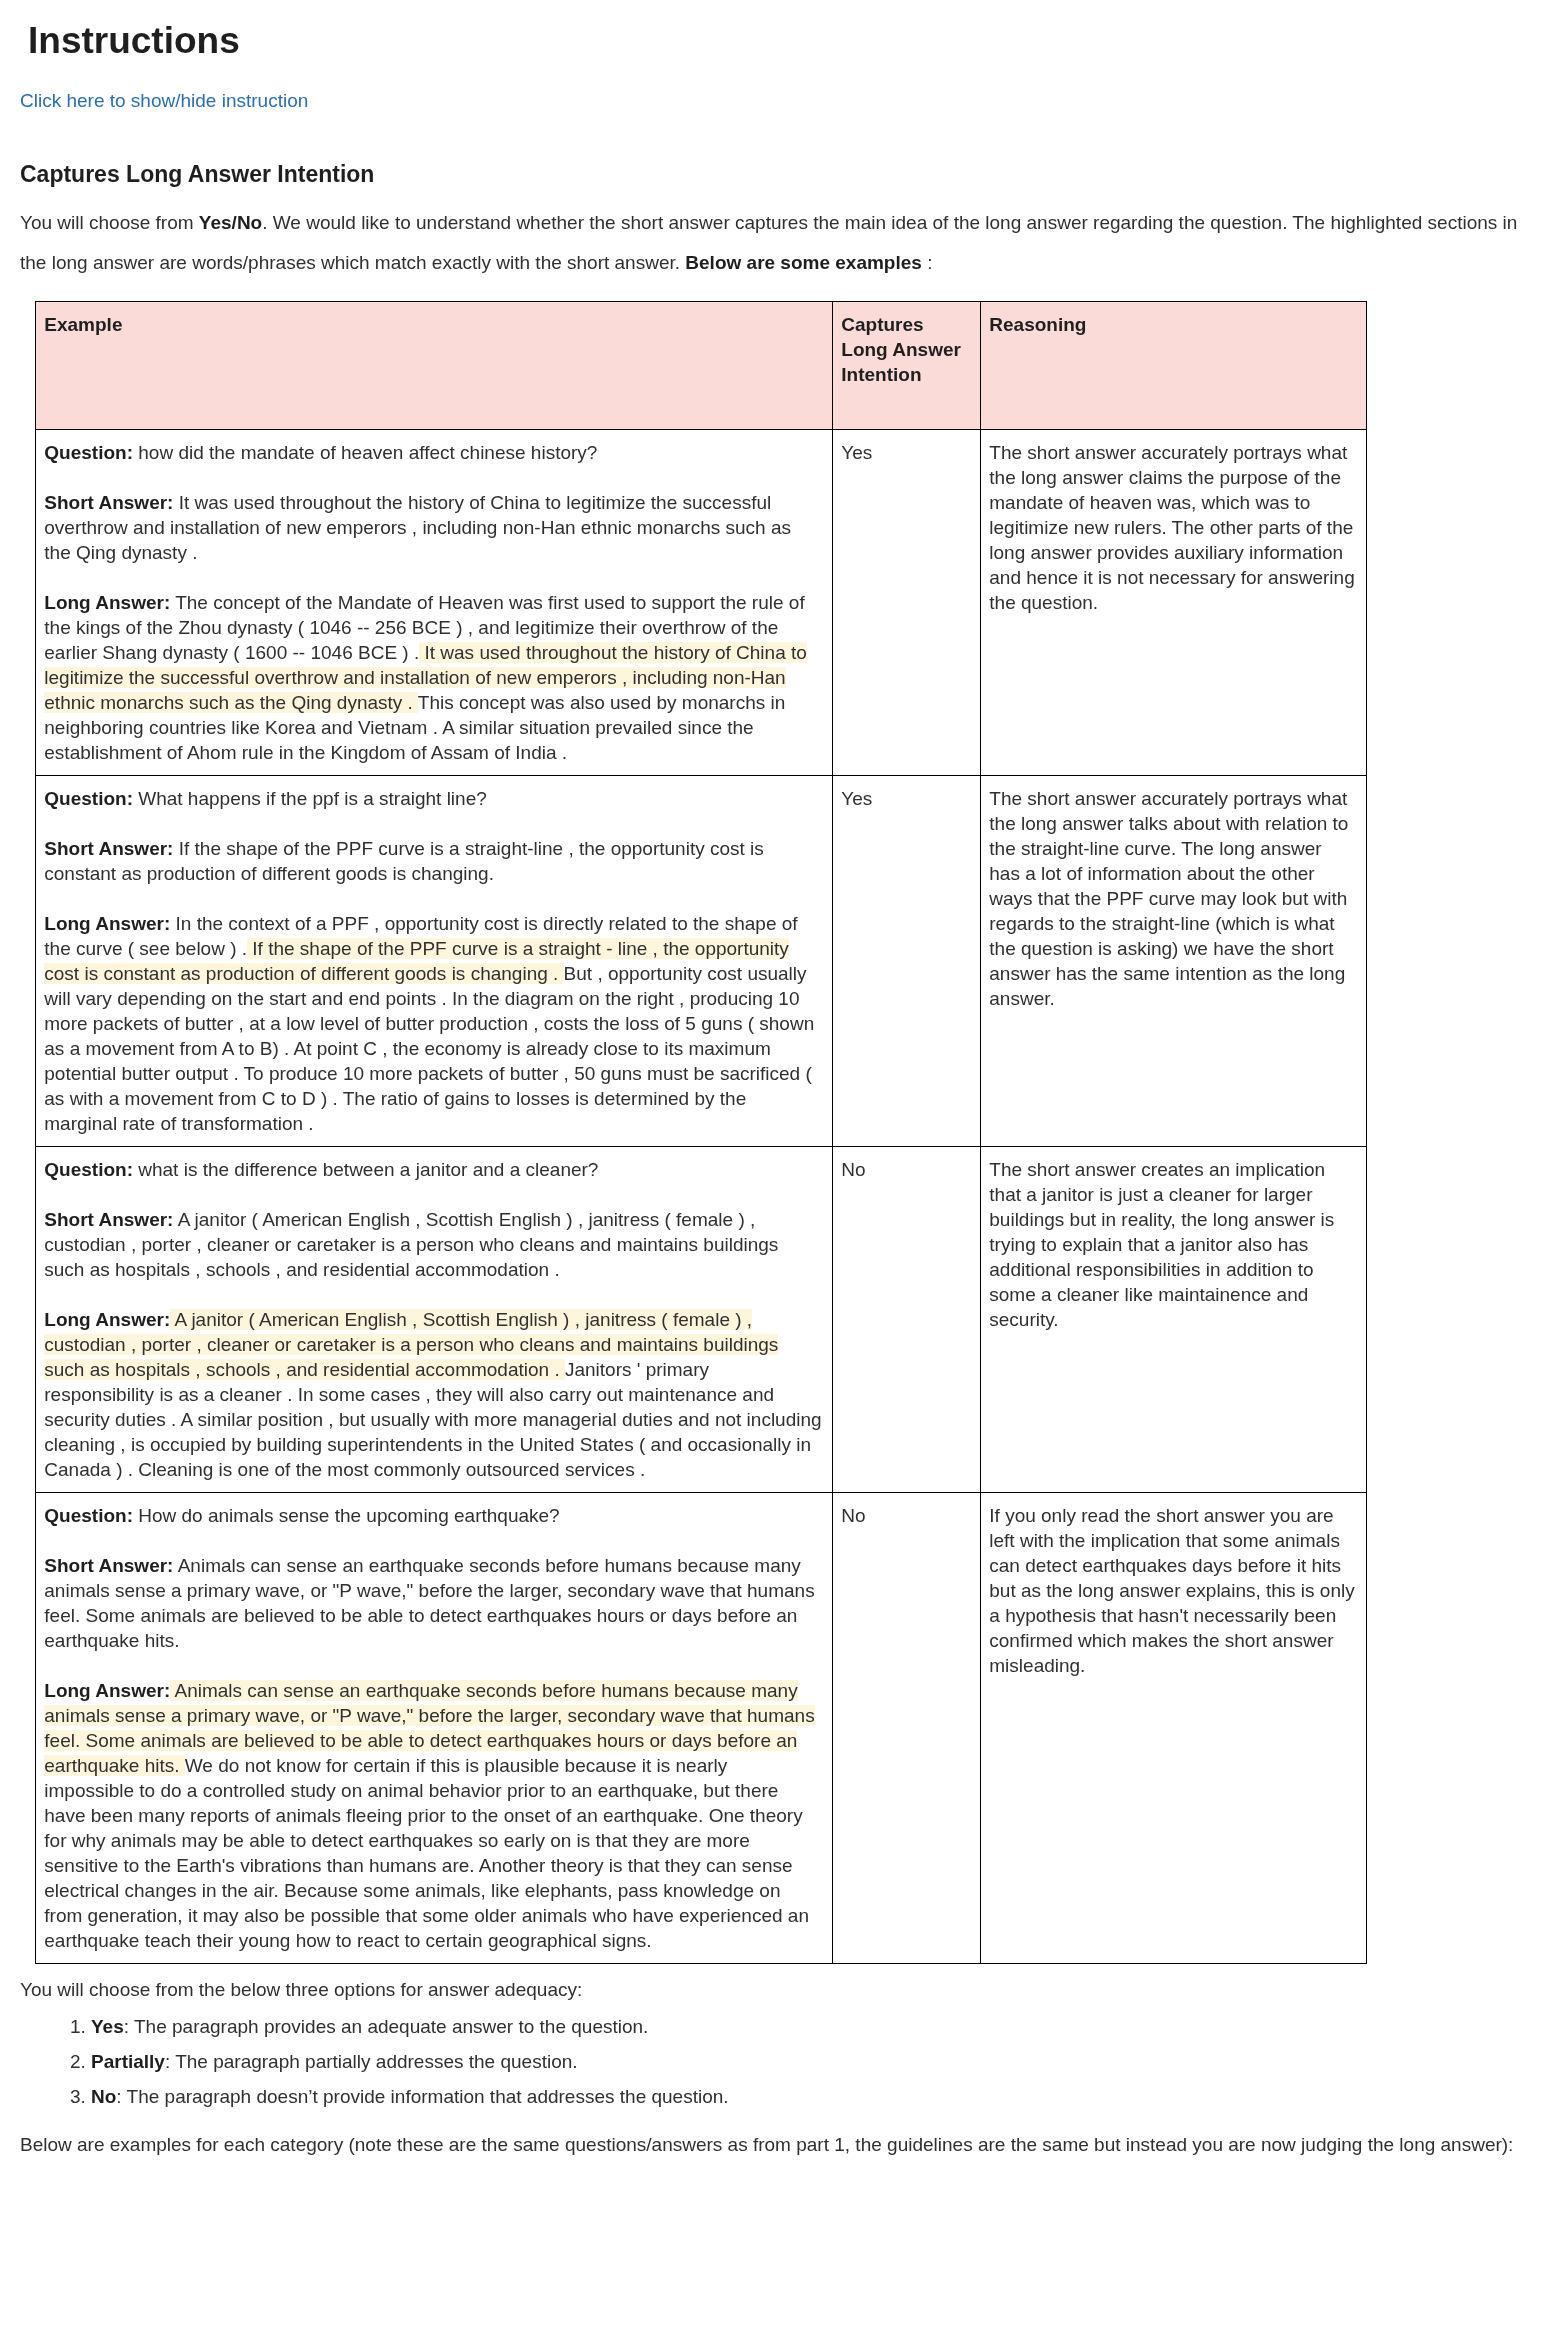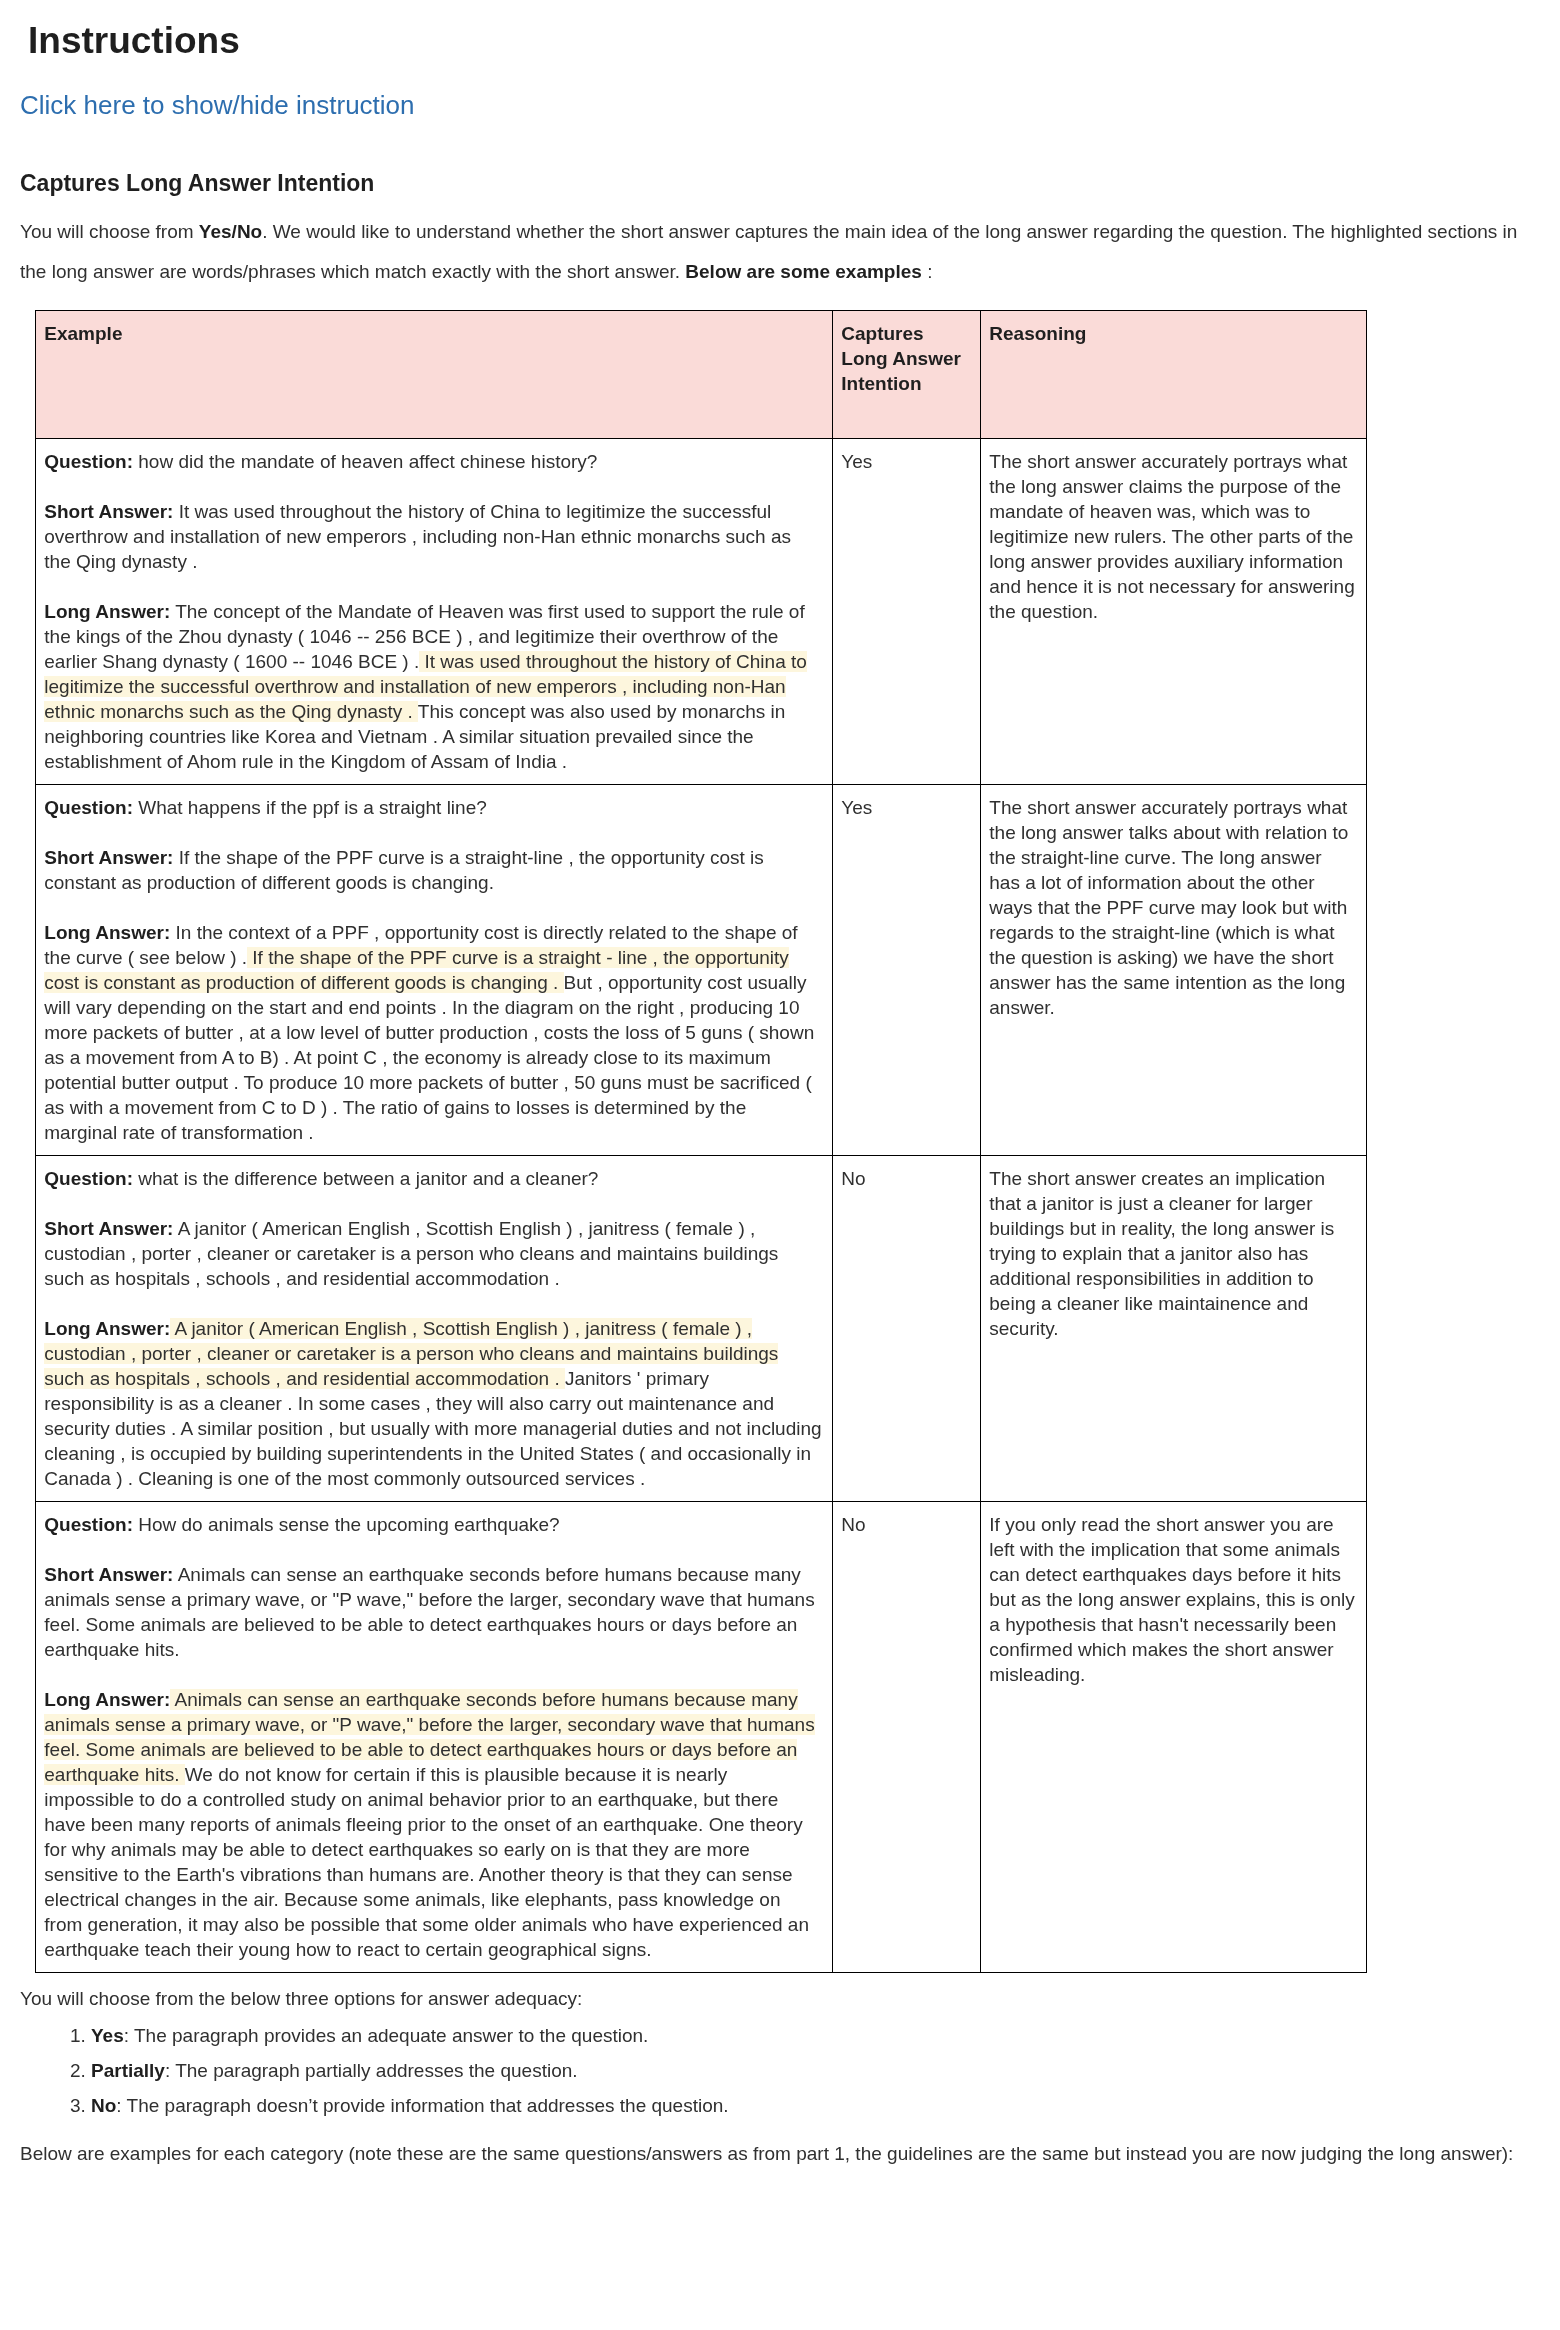--- a/index.html
+++ b/index.html
@@ -18,21 +18,21 @@
     line-height: 42px;
     margin: 8px;
     font-weight: bold;
     color: #1f1f1f;
   }
   a.toggle {
     display: inline-block;
     margin-top: 20px;
     color: #2d6eaf;
     text-decoration: none;
-    font-size: 26px;
+    font-size: 19px;
     cursor: pointer;
   }
   h2.section-heading {
     font-size: 23px;
     line-height: 28px;
     font-weight: bold;
     color: #1f1f1f;
     margin: 48px 0 0 0;
   }
   p.intro {
@@ -137,21 +137,21 @@
             </td>
           </tr>
           <tr>
             <td>
               <p><span class="b">Question:</span><span> what is the difference between a janitor and a cleaner?</span></p>
               <p><span class="b">Short Answer:</span><span> A janitor ( American English , Scottish English ) , janitress ( female ) , custodian , porter , cleaner or caretaker is a person who cleans and maintains buildings such as hospitals , schools , and residential accommodation .</span></p>
               <p><span class="b">Long Answer:</span><span class="hl"> A janitor ( American English , Scottish English ) , janitress ( female ) , custodian , porter , cleaner or caretaker is a person who cleans and maintains buildings such as hospitals , schools , and residential accommodation . </span><span>Janitors ' primary responsibility is as a cleaner . In some cases , they will also carry out maintenance and security duties . A similar position , but usually with more managerial duties and not including cleaning , is occupied by building superintendents in the United States ( and occasionally in Canada ) . Cleaning is one of the most commonly outsourced services .</span></p>
             </td>
             <td>No</td>
             <td>
-              <p>The short answer creates an implication that a janitor is just a cleaner for larger buildings but in reality, the long answer is trying to explain that a janitor also has additional responsibilities in addition to being a cleaner like maintainence and security.</p>
+              <p>The short answer creates an implication that a janitor is just a cleaner for larger buildings but in reality, the long answer is trying to explain that a janitor also has additional responsibilities in addition to some a cleaner like maintainence and security.</p>
             </td>
           </tr>
           <tr>
             <td>
               <p><span class="b">Question:</span><span> How do animals sense the upcoming earthquake?</span></p>
               <p><span class="b">Short Answer:</span><span> Animals can sense an earthquake seconds before humans because many animals sense a primary wave, or "P wave," before the larger, secondary wave that humans feel. Some animals are believed to be able to detect earthquakes hours or days before an earthquake hits.</span></p>
               <p><span class="b">Long Answer:</span><span class="hl"> Animals can sense an earthquake seconds before humans because many animals sense a primary wave, or "P wave," before the larger, secondary wave that humans feel. Some animals are believed to be able to detect earthquakes hours or days before an earthquake hits. </span><span>We do not know for certain if this is plausible because it is nearly impossible to do a controlled study on animal behavior prior to an earthquake, but there have been many reports of animals fleeing prior to the onset of an earthquake. One theory for why animals may be able to detect earthquakes so early on is that they are more sensitive to the Earth's vibrations than humans are. Another theory is that they can sense electrical changes in the air. Because some animals, like elephants, pass knowledge on from generation, it may also be possible that some older animals who have experienced an earthquake teach their young how to react to certain geographical signs.</span></p>
             </td>
             <td>No</td>
             <td>

